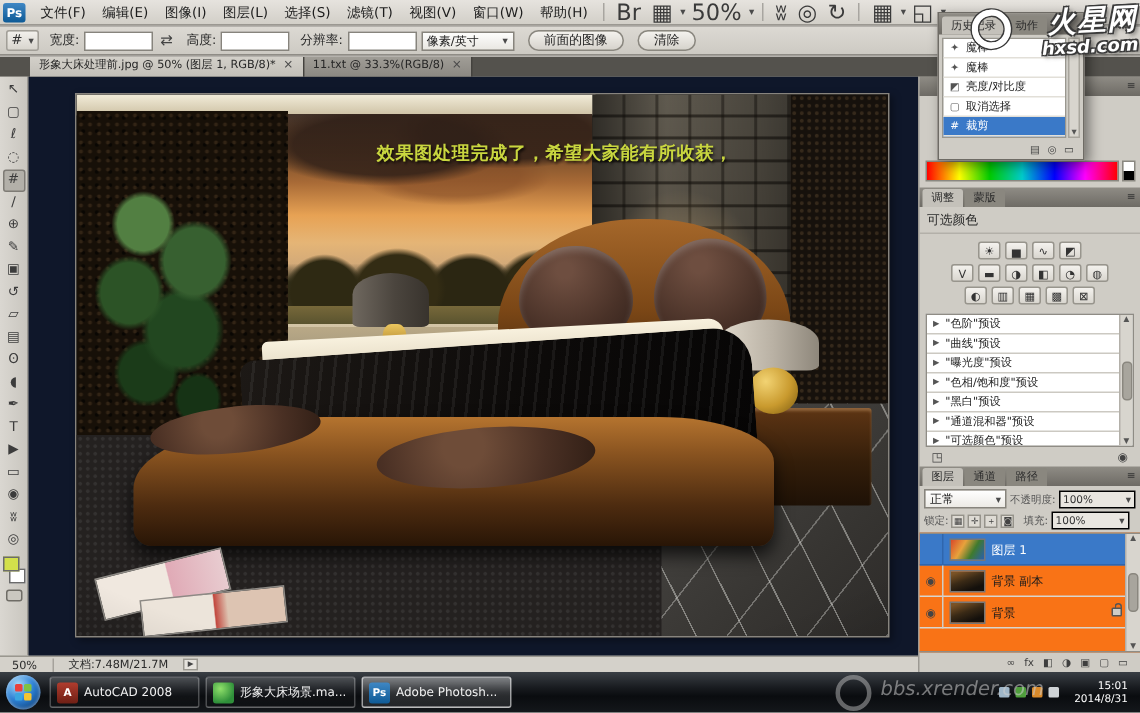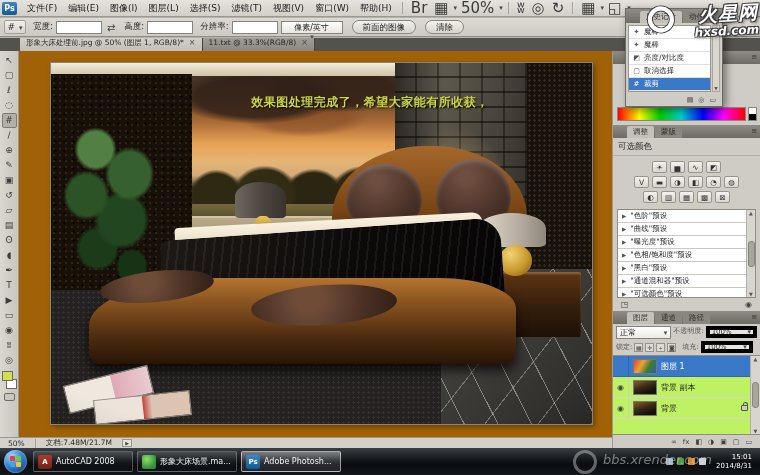--- a/index.html
+++ b/index.html
@@ -20,21 +20,21 @@
 
   
   .optionsbar { position:absolute; left:0; top:18px; width:760px; height:19px;
     background:linear-gradient(#dcd9d3,#cdcac3); border-bottom:1px solid #8f8c86;
     display:flex; align-items:center; padding:0 4px; gap:3px; z-index:5; }
   .ob-tool { width:22px; height:14px; border:1px solid #a29f98; border-radius:2px;
     background:linear-gradient(#f2f0ec,#d8d5ce); text-align:center; line-height:12px; font-size:9px; color:#333; }
   .ob-label { font-size:8.5px; color:#2a2a2a; white-space:nowrap; margin-left:4px; }
   .ob-input { width:46px; height:13px; border:1px solid #87847d; background:#fff; font-size:8px; padding:0 2px; }
   .ob-select { width:62px; height:13px; border:1px solid #87847d; background:linear-gradient(#fdfdfc,#e9e7e2);
-    font-size:8px; display:flex; align-items:center; justify-content:space-between; padding:0 3px;flex-direction:column; }
+    font-size:8px; display:flex; align-items:center; justify-content:space-between; padding:0 3px; }
   .ob-btn { height:14px; border:1px solid #8a877f; border-radius:8px; background:linear-gradient(#f4f2ee,#d6d3cc);
     font-size:8.5px; padding:0 10px; line-height:12px; white-space:nowrap; margin-left:6px; }
   .ob-swap { font-size:10px; color:#444; margin:0 2px; }
 
   
   .tabstrip { position:absolute; left:0; top:38px; width:760px; height:13px; background:#54524d;
     display:flex; align-items:flex-end; padding-left:20px; z-index:4; }
   .dtab { height:13px; display:flex; align-items:flex-start; padding:0 6px; font-size:7.5px; color:#262626;
     background:linear-gradient(#a09d96,#8b8882); border-right:1px solid #44423e; white-space:nowrap; max-width:300px; overflow:hidden; }
   .dtab.active { background:linear-gradient(#d3d0c9,#c2bfb8); }
@@ -50,21 +50,21 @@
     display:flex; flex-direction:column; align-items:center; padding-top:2px; }
   .tg { width:15px; height:15px; font-size:9px; color:#3c3c3c; text-align:center; line-height:15px; cursor:default; }
   .tg.sel { background:#b3b0a9; border:1px solid #7e7b75; border-radius:2px; line-height:13px; }
   .swatches { position:relative; width:15px; height:18px; margin-top:3px; }
   .sw { position:absolute; width:11px; height:10px; border:1px solid #6b6b6b; }
   .sw.bg { right:0; bottom:0; }
   .sw.fg { left:0; top:0; z-index:2; }
   .qmask { width:11px; height:8px; border:1px solid #6f6c66; border-radius:2px; margin-top:4px; background:#cac7c0; }
 
   
-  .canvasarea { flex:1; position:relative; background:#a16207; overflow:hidden; }
+  .canvasarea { flex:1; position:relative; background:#0f172a; overflow:hidden; }
   .artwork { position:absolute; left:31px; top:11px; width:543px; height:363px; background:#0c0a08;
     border:1px solid #87847e; box-shadow:2px 2px 5px rgba(0,0,0,.35); overflow:hidden; }
   .a { position:absolute; }
   .ceiling { left:0; top:0; width:64%; height:4%; background:linear-gradient(#f2ecd9,#cdc1a4); }
   .stonecol { left:0; top:3%; width:26%; height:75%; background:#171008;
     background-image:radial-gradient(rgba(90,65,40,.4) 1px,transparent 1.6px),radial-gradient(rgba(0,0,0,.6) 1px,transparent 1.6px);
     background-size:6px 6px,9px 9px; }
   .window { left:26%; top:3.5%; width:37.5%; height:56.5%; overflow:hidden; }
   .sky { left:0; top:0; width:100%; height:64%;
     background:
@@ -155,21 +155,21 @@
   .statusbar { height:11px; background:#d4d1ca; border-top:1px solid #9a978f;
     display:flex; align-items:center; font-size:7.5px; color:#2a2a2a; padding-left:8px; gap:10px; }
   .st-zoom { border-right:1px solid #a5a29b; padding-right:10px; }
   .st-exp { width:10px; height:8px; border:1px solid #9a978f; background:#e6e3dd; font-size:5px;
     text-align:center; line-height:7px; color:#444; }
 
   
   .rightdock { width:148px; height:397px; background:#cfccc5; border-left:1px solid #9c9993;
     display:flex; flex-direction:column; }
   .phead { height:13px; background:linear-gradient(#8f8c85,#6e6b65); display:flex; align-items:flex-end;
-    padding-left:14px; position:relative; }
+    padding-left:2px; position:relative; }
   .ptab { font-size:7.5px; padding:1px 6px; color:#2c2c2c; background:#8a877f; border-radius:2px 2px 0 0; margin-right:1px; white-space:nowrap; }
   .ptab.on { background:#c4c1ba; }
   .pmenu { position:absolute; right:3px; top:2px; font-size:7px; color:#333; }
 
   .colorpanel { height:74px; position:relative; }
   .spectrum { position:absolute; left:4px; right:14px; bottom:4px; height:14px; border:1px solid #8a8780;
     background:linear-gradient(90deg,#f00,#ff0 17%,#0c0 33%,#0cc 50%,#00f 67%,#f0f 83%,#f00); }
   .speccap { position:absolute; right:3px; bottom:4px; width:9px; height:14px; border:1px solid #8a8780;
     background:linear-gradient(#fff 50%,#000 50%); }
 
@@ -183,30 +183,30 @@
   .prow { height:13px; display:flex; align-items:center; gap:4px; padding-left:4px;
     border-bottom:1px solid #ccc9c2; font-size:7.5px; color:#222; white-space:nowrap; }
   .parrow { font-size:5.5px; color:#555; }
   .vscroll { position:absolute; right:0; top:0; bottom:0; width:9px; background:#d8d5ce; border-left:1px solid #b3b0a9;
     display:flex; flex-direction:column; justify-content:space-between; align-items:center; font-size:5px; color:#555; }
   .vthumb { width:7px; flex:0 0 26px; background:#a8a59d; border:1px solid #8a877f; border-radius:3px; margin:1px 0; }
   .adjfoot { height:13px; display:flex; justify-content:space-between; align-items:center; padding:0 8px;
     font-size:8px; color:#444; }
 
   .layerspanel { flex:1; display:flex; flex-direction:column; }
-  .lrow1 { display:flex; align-items:flex-start; gap:2px; padding:2px 3px; }
+  .lrow1 { display:flex; align-items:center; gap:2px; padding:2px 3px; }
   .blendsel { width:56px; height:13px; border:1px solid #87847d; background:linear-gradient(#fff,#eceae5);
     font-size:8px; display:flex; align-items:center; justify-content:space-between; padding:0 3px; }
   .l-lab { font-size:7px; color:#555; white-space:nowrap; }
-  .pctbox { width:52px; height:12px; border:4px solid #000000; background:#e9e6e0; font-size:7px;
+  .pctbox { width:52px; height:12px; border:1px solid #000000; background:#e9e6e0; font-size:7px;
     display:flex; align-items:center; justify-content:space-between; padding:0 2px; color:#333; }
   .lrow2 { display:flex; align-items:center; gap:2px; padding:0 3px 2px; }
   .lockico { width:9px; height:9px; border:1px solid #96938b; background:#dedbd4; font-size:6px;
     text-align:center; line-height:8px; color:#444; }
-  .layerlist { flex:1; background:#bef264; border-top:1px solid #8f8c85; border-bottom:1px solid #8f8c85; position:relative; overflow:hidden; }
+  .layerlist { flex:1; background:#f97316; border-top:1px solid #8f8c85; border-bottom:1px solid #8f8c85; position:relative; overflow:hidden; }
   .layer { height:21px; display:flex; align-items:center; border-bottom:1px solid #d8d5ce; padding-right:12px; }
   .layer.sel { background:#3a79c8; color:#fff; border-bottom-color:#2f66ad; }
   .eyebox { width:16px; height:21px; border-right:1px solid #d0cdc6; display:flex; align-items:center; justify-content:center;
     font-size:8px; color:#444; flex:0 0 16px; }
   .layer.sel .eyebox { border-right-color:#2f66ad; }
   .lthumb { width:24px; height:15px; border:1px solid #777; margin:0 4px; flex:0 0 24px; }
   .lthumb.colorful { background:linear-gradient(120deg,#d84a2a,#e8a23c 35%,#3f7a2e 65%,#2b5fae); }
   .lthumb.bedimg { background:linear-gradient(160deg,#7a5226 10%,#3a2a16 45%,#14100c 80%); }
   .lname { font-size:8px; white-space:nowrap; flex:1; }
   .locksym { width:7px; height:6px; border:1px solid #555; border-radius:1px; position:relative; margin-left:4px; background:#cfccc5; }
@@ -253,21 +253,21 @@
   .clock { text-align:right; color:#fff; font-size:7px; line-height:1.25; padding:0 4px 0 6px; }
 
   
   .wm-top { position:absolute; right:2px; top:1px; z-index:50; transform:rotate(-3deg); text-align:right;
     color:#fff; font-style:italic; font-weight:bold; pointer-events:none;
     text-shadow:-1px -1px 0 #3a3a3a,1px -1px 0 #3a3a3a,-1px 1px 0 #3a3a3a,1px 1px 0 #3a3a3a,2px 2px 3px rgba(0,0,0,.5); }
   .wm-top .swirl { position:absolute; left:-46px; top:2px; width:26px; height:26px; border:4px solid #fff;
     border-radius:50%; box-shadow:0 0 0 1px #3a3a3a, inset 0 0 0 1px #3a3a3a; }
   .wm-name { font-size:19px; letter-spacing:1px; }
   .wm-domain { font-size:12px; margin-top:-3px; }
-  .wm-bottom { position:absolute; right:48px; top:452px; z-index:55; color:rgba(205,205,205,.55);
+  .wm-bottom { position:absolute; right:64px; top:452px; z-index:55; color:rgba(205,205,205,.55);
     font-size:13px; font-style:italic; pointer-events:none; }
   .wm-bottom::before { content:""; position:absolute; left:-30px; top:-2px; width:18px; height:18px;
     border:3px solid rgba(205,205,205,.45); border-radius:50%; }
 </style>
 </head>
 <body>
 
 <div class="screen">
 
   <div class="menubar">

